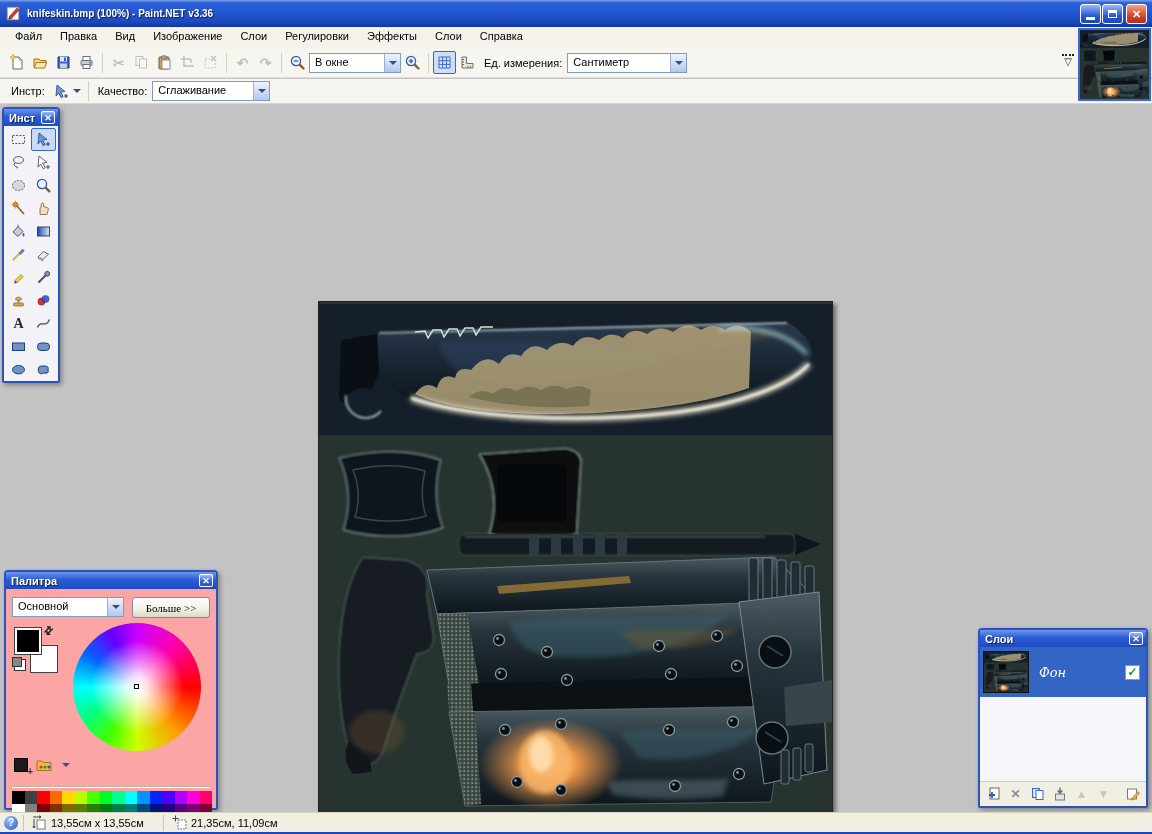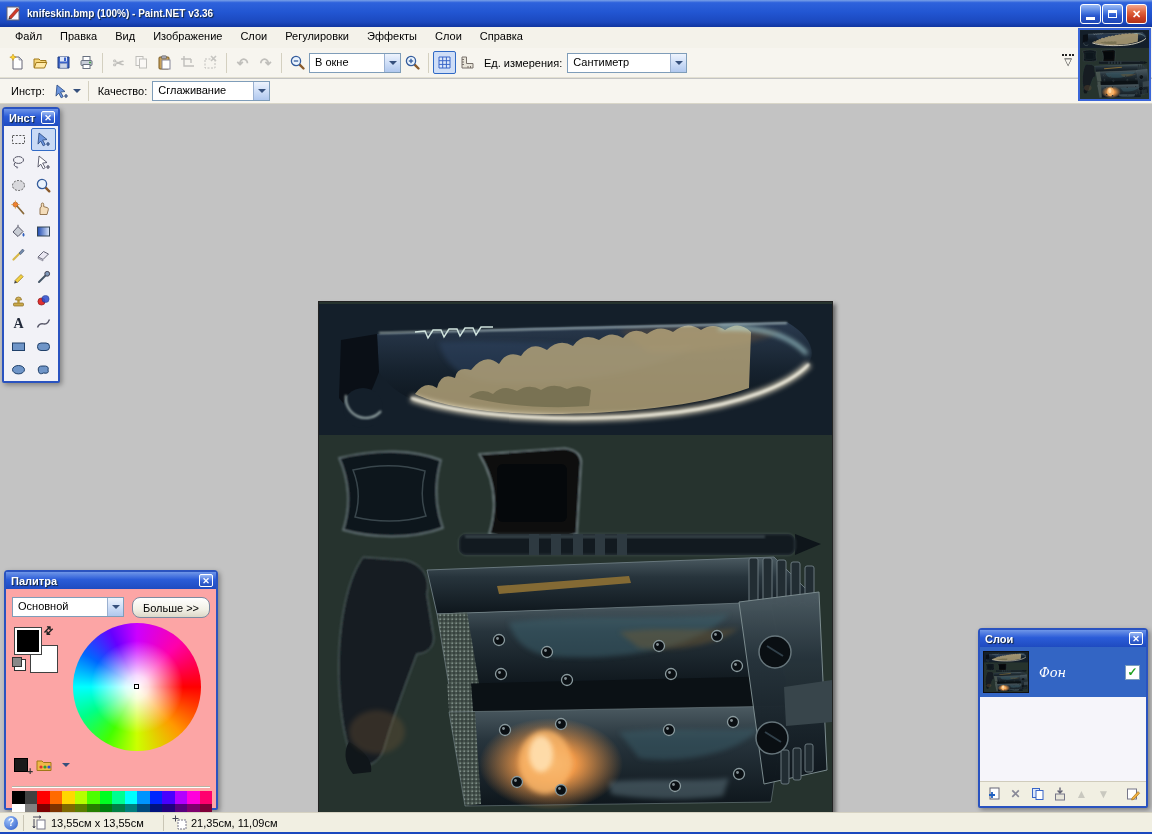--- a/index.html
+++ b/index.html
@@ -53,22 +53,22 @@
     background:linear-gradient(180deg,#9dbcf5,#3a66d8 55%,#2450bc); display:flex; align-items:center; justify-content:center; }
   
   #toolswin { left:2px; top:107px; width:58px; height:276px; background:#f2f2f7; }
   #toolgrid { display:grid; grid-template-columns:25px 25px; padding:2px; }
   .tool { width:25px; height:23px; display:flex; align-items:center; justify-content:center; border:1px solid transparent; border-radius:2px; }
   .tool.sel { border:1px solid #316ac5; background:#c9daf5; }
   
   #palettewin { left:4px; top:570px; width:214px; height:240px; }
   #palettewin .body { position:relative; height:219px; }
   #pal-combo { position:absolute; left:6px; top:8px; width:112px; }
-  #pal-more { position:absolute; left:126px; top:8px; width:78px; height:21px; border:1px solid #7d8aa0; border-radius:8px;
-    background:linear-gradient(180deg,#fff,#f2f0e6 60%,#dcd8c8); font-size:11px; font-family:Liberation Sans, sans-serif; }
+  #pal-more { position:absolute; left:126px; top:8px; width:78px; height:21px; border:1px solid #7d8aa0; border-radius:3px;
+    background:linear-gradient(180deg,#fff,#f2f0e6 60%,#dcd8c8); font-size:11px; font-family:Liberation Serif, serif; }
   #colorpair { position:absolute; left:8px; top:38px; width:50px; height:50px; }
   #secondary { position:absolute; left:16px; top:18px; width:28px; height:28px; background:#fff; border:1px solid #404040; }
   #primary { position:absolute; left:0; top:0; width:28px; height:28px; background:#000; border:1px solid #404040; box-shadow:inset 0 0 0 2px #fff; }
   #swap-arrows { position:absolute; left:30px; top:-3px; font-size:11px; font-weight:bold; color:#222; transform:rotate(-45deg); }
   #dual-sq { position:absolute; left:-2px; top:30px; width:10px; height:10px; border:1px solid #333; background:#888; box-shadow:3px 3px 0 #fff,3px 3px 0 1px #333; }
   #wheel { position:absolute; left:67px; top:34px; width:128px; height:128px; border-radius:50%;
     background:
       radial-gradient(closest-side, #ffffff 0%, rgba(255,255,255,.85) 18%, rgba(255,255,255,0) 72%),
       conic-gradient(from 0deg, #cc00ff, #ff00aa 12%, #ff0000 25%, #ff9900 38%, #ccff00 50%, #44ff00 58%, #00ff88 67%, #00ffff 75%, #0066ff 84%, #6600ff 93%, #cc00ff 100%); }
   #wheel-marker { position:absolute; left:61px; top:61px; width:5px; height:5px; background:#fff; border:1px solid #000; }

